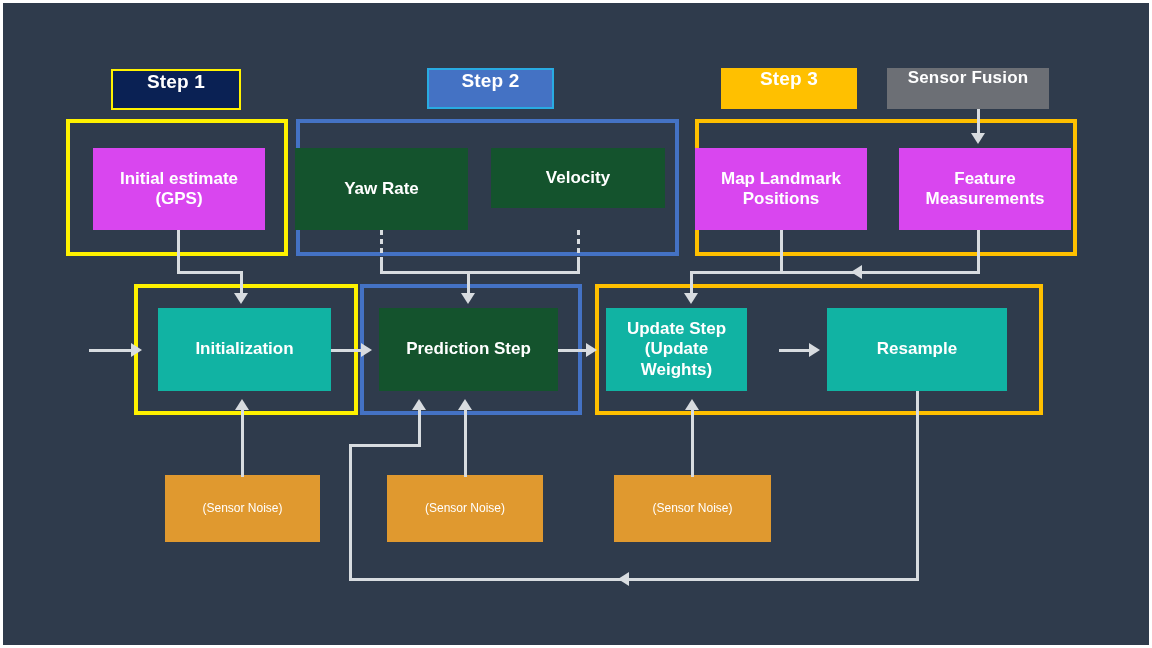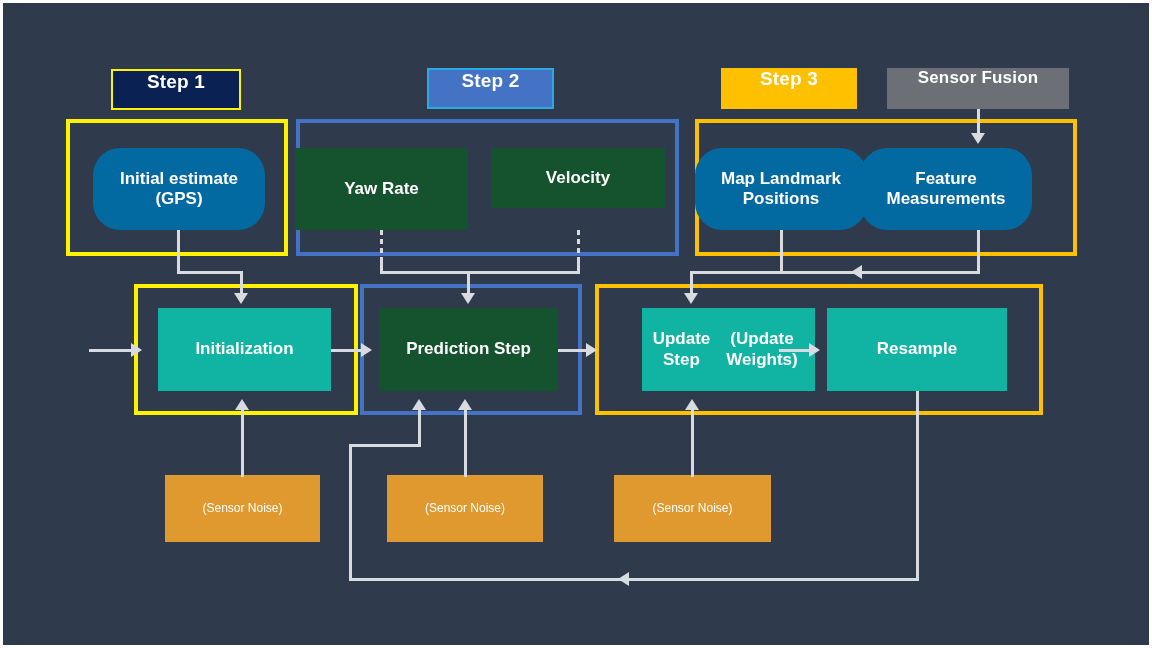--- a/index.html
+++ b/index.html
@@ -29,21 +29,21 @@
   .group-yellow{border:4px solid #FFF200;}
   .group-blue{border:4px solid #4472C4;}
   .group-amber{border:4px solid #FFC000;}
   
   .node{
     display:flex;align-items:center;justify-content:center;
     text-align:center;color:#ffffff;font-weight:bold;
     font-size:17px;line-height:1.18;padding:2px 6px;
     box-sizing:border-box;
   }
-  .node.cyan{background:#0369a1;border-radius:27px;}
+  .node.cyan{background:#d946ef;}
   .node.red{background:#14532d;}
   .node.teal{background:#11B3A3;}
   .node.orange{background:#E0992F;font-weight:normal;font-size:12px;}
   
   .ln{position:absolute;background:#D8DCE0;}
   .ln-v{width:3px;}
   .ln-h{height:3px;}
   .ln-dash-v{
     position:absolute;width:3px;background:transparent;
     background-image:linear-gradient(#D8DCE0 55%, rgba(0,0,0,0) 0%);
@@ -65,21 +65,21 @@
   </div>
 
   <div class="abs badge badge-step2" style="left:424px;top:65px;width:127px;height:41px;">
     <span>Step 2</span>
   </div>
 
   <div class="abs badge badge-step3" style="left:718px;top:65px;width:136px;height:41px;">
     <span>Step 3</span>
   </div>
 
-  <div class="abs badge badge-fusion" style="left:884px;top:65px;width:182px;height:41px;">
+  <div class="abs badge badge-fusion" style="left:884px;top:65px;width:162px;height:41px;">
     <span>Sensor Fusion</span>
   </div>
 
   <div class="abs group group-yellow" style="left:63px;top:116px;width:222px;height:137px;"></div>
 
   <div class="abs group group-blue" style="left:293px;top:116px;width:383px;height:137px;"></div>
 
   <div class="abs group group-amber" style="left:692px;top:116px;width:382px;height:137px;"></div>
 
   <div class="abs node cyan" style="left:90px;top:145px;width:172px;height:82px;flex-direction:column;">
@@ -93,40 +93,40 @@
 
   <div class="abs node red" style="left:488px;top:145px;width:174px;height:60px;">
     <span>Velocity</span>
   </div>
 
   <div class="abs node cyan" style="left:692px;top:145px;width:172px;height:82px;flex-direction:column;text-align:right;">
     <span>Map Landmark</span>
     <span>Positions</span>
   </div>
 
-  <div class="abs node cyan" style="left:857px;top:145px;width:172px;height:82px;flex-direction:column;">
+  <div class="abs node cyan" style="left:896px;top:145px;width:172px;height:82px;flex-direction:column;">
     <span>Feature</span>
     <span>Measurements</span>
   </div>
 
   <div class="abs group group-yellow" style="left:131px;top:281px;width:224px;height:131px;"></div>
 
   <div class="abs group group-blue" style="left:357px;top:281px;width:222px;height:131px;"></div>
 
   <div class="abs group group-amber" style="left:592px;top:281px;width:448px;height:131px;"></div>
 
   <div class="abs node teal" style="left:155px;top:305px;width:173px;height:83px;">
     <span>Initialization</span>
   </div>
 
   <div class="abs node red" style="left:376px;top:305px;width:179px;height:83px;">
     <span>Prediction Step</span>
   </div>
 
-  <div class="abs node teal" style="left:603px;top:305px;width:173px;height:83px;flex-direction:row;margin-left:36px;">
+  <div class="abs node teal" style="left:603px;top:305px;width:141px;height:83px;flex-direction:column;">
     <span>Update Step</span>
     <span>(Update Weights)</span>
   </div>
 
   <div class="abs node teal" style="left:824px;top:305px;width:180px;height:83px;">
     <span>Resample</span>
   </div>
 
   <div class="abs node orange" style="left:162px;top:472px;width:155px;height:67px;">
     <span>(Sensor Noise)</span>

